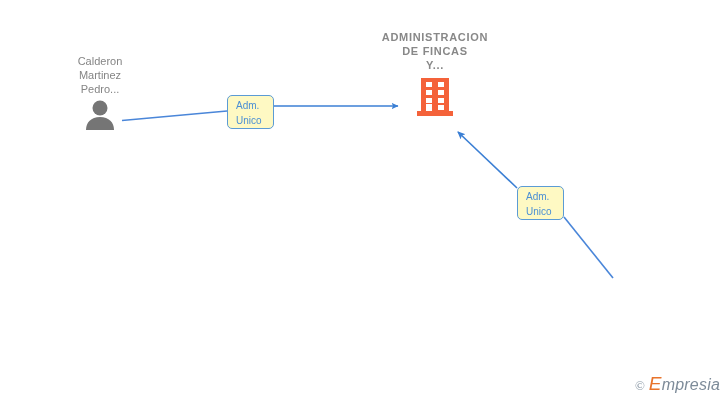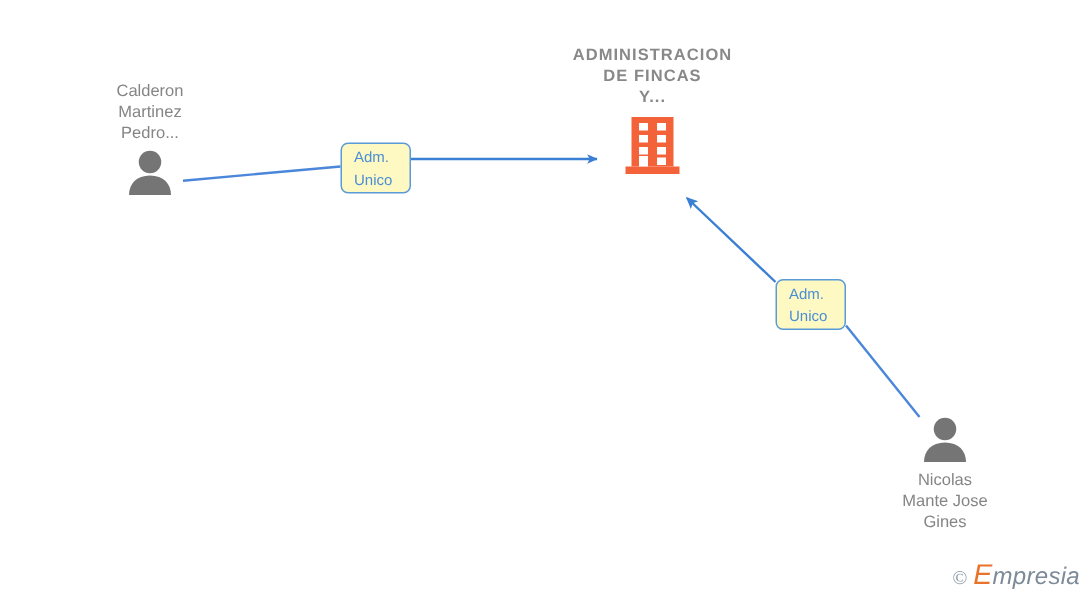--- a/index.html
+++ b/index.html
@@ -162,29 +162,20 @@
   <div class="person-node left">
     <div class="person-name">Calderon
 Martinez
 Pedro...</div>
     <svg class="person-icon" viewBox="0 0 34 30" xmlns="http://www.w3.org/2000/svg">
       <circle cx="17" cy="8" r="7.5" fill="#757575"></circle>
       <path d="M17,17 C26,17 31,22.5 31,30 L3,30 C3,22.5 8,17 17,17 Z" fill="#757575"></path>
     </svg>
   </div>
 
-  <div class="person-node right">
-    <svg class="person-icon" viewBox="0 0 34 30" xmlns="http://www.w3.org/2000/svg">
-      <circle cx="17" cy="8" r="7.5" fill="#757575"></circle>
-      <path d="M17,17 C26,17 31,22.5 31,30 L3,30 C3,22.5 8,17 17,17 Z" fill="#757575"></path>
-    </svg>
-    <div class="person-name">Nicolas
-Mante Jose
-Gines</div>
-  </div>
 
   <div class="rel-box rel-left">Adm.
 Unico</div>
 
   <div class="rel-box rel-right">Adm.
 Unico</div>
 
   <div class="watermark">
     <span class="wm-copy">©</span>
     <span class="wm-brand"><span class="wm-e">E</span><span>mpresia</span></span>

